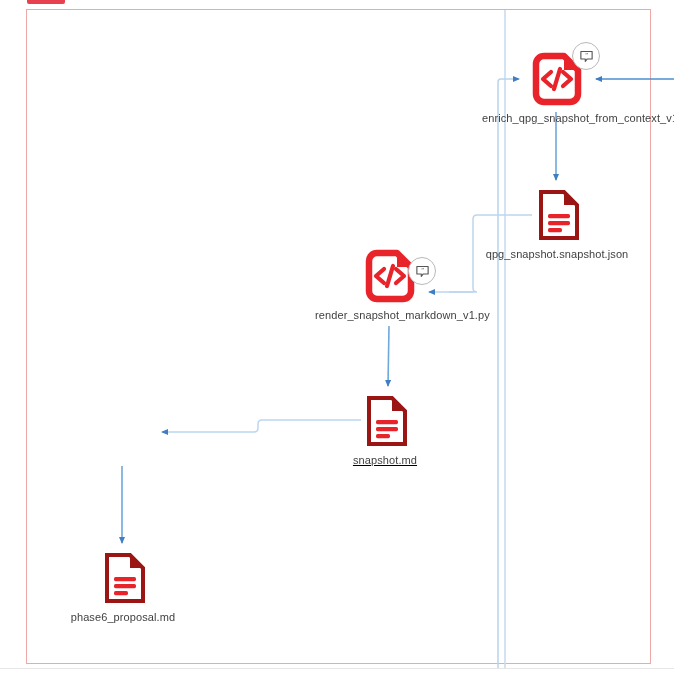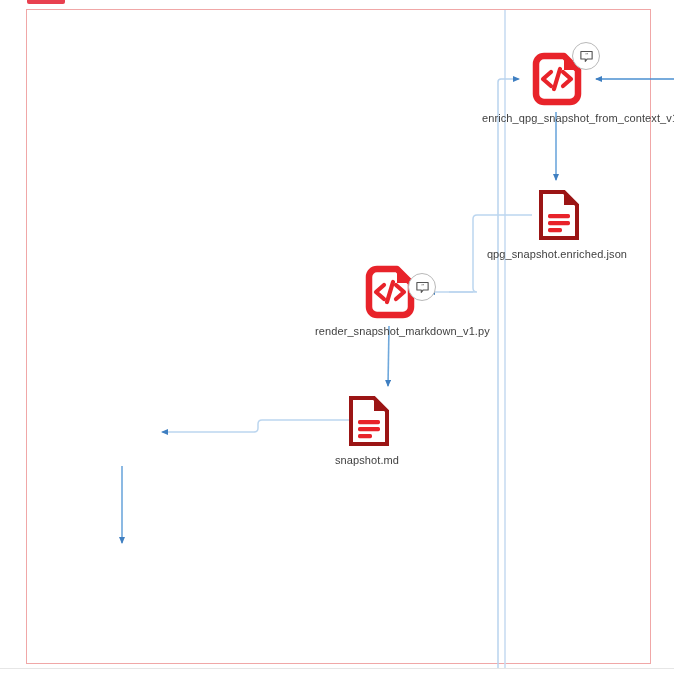--- a/index.html
+++ b/index.html
@@ -176,56 +176,68 @@
     <div class="node" style="left:530px; top:174px;">
       <div class="node-glyph">
         <svg width="62" height="62" viewBox="0 0 62 62" class="glyph-doc">
           <path d="M15 8 h23 l13 13 v33 h-36 z" fill="#ffffff" stroke="#9b1515" stroke-width="4" stroke-linejoin="miter"></path>
           <path d="M38 8 l13 13 h-13 z" fill="#9b1515"></path>
           <rect x="22" y="30" width="22" height="4.2" rx="1.6" fill="#e8232a"></rect>
           <rect x="22" y="37" width="22" height="4.2" rx="1.6" fill="#e8232a"></rect>
           <rect x="22" y="44" width="14" height="4.2" rx="1.6" fill="#e8232a"></rect>
         </svg>
       </div>
-      <div class="node-label">qpg_snapshot.enriched.json</div>
-    </div>
-
-    <div class="node" style="left:363px; top:251px;">
+      <div class="node-label">qpg_snapshot.snapshot.json</div>
+    </div>
+
+    <div class="node" style="left:363px; top:235px;">
       <div class="node-glyph">
         <svg width="62" height="62" viewBox="0 0 62 62" class="glyph-code">
           <path d="M10 16 a8 8 0 0 1 8-8 h20 l14 14 v24 a8 8 0 0 1 -8 8 h-26 a8 8 0 0 1 -8 -8 z" fill="#ffffff" stroke="#e8232a" stroke-width="6.5" stroke-linejoin="round"></path>
           <path d="M38 8 l14 14 h-14 z" fill="#e8232a"></path>
           <path d="M25 24 L17 31 L25 38" fill="none" stroke="#e8232a" stroke-width="4.2" stroke-linecap="round" stroke-linejoin="round"></path>
           <path d="M37 24 L45 31 L37 38" fill="none" stroke="#e8232a" stroke-width="4.2" stroke-linecap="round" stroke-linejoin="round"></path>
           <path d="M34 21 L28 41" fill="none" stroke="#e8232a" stroke-width="4.2" stroke-linecap="round"></path>
         </svg>
         <div class="node-badge" style="left:49px; top:12px;">
           <svg width="15" height="15" viewBox="0 0 16 16">
             <path d="M2 2.6 h12 v8 h-5.2 l-2.1 2.6 v-2.6 h-4.7 z" fill="#ffffff" stroke="#555555" stroke-width="1.2" stroke-linejoin="round"></path>
             <text x="8" y="8.6" font-size="6.6" fill="#444444" text-anchor="middle" font-family="Liberation Serif, serif">”</text>
           </svg>
         </div>
       </div>
       <div class="node-label">render_snapshot_markdown_v1.py</div>
     </div>
 
-    <div class="node" style="left:340px; top:380px;">
+    <div class="node" style="left:358px; top:380px;text-decoration:underline;">
       <div class="node-glyph">
         <svg width="62" height="62" viewBox="0 0 62 62" class="glyph-doc">
           <path d="M15 8 h23 l13 13 v33 h-36 z" fill="#ffffff" stroke="#9b1515" stroke-width="4" stroke-linejoin="miter"></path>
           <path d="M38 8 l13 13 h-13 z" fill="#9b1515"></path>
           <rect x="22" y="30" width="22" height="4.2" rx="1.6" fill="#e8232a"></rect>
           <rect x="22" y="37" width="22" height="4.2" rx="1.6" fill="#e8232a"></rect>
           <rect x="22" y="44" width="14" height="4.2" rx="1.6" fill="#e8232a"></rect>
         </svg>
       </div>
       <div class="node-label">snapshot.md</div>
     </div>
 
 
+    <div class="node" style="left:96px; top:537px;">
+      <div class="node-glyph">
+        <svg width="62" height="62" viewBox="0 0 62 62" class="glyph-doc">
+          <path d="M15 8 h23 l13 13 v33 h-36 z" fill="#ffffff" stroke="#9b1515" stroke-width="4" stroke-linejoin="miter"></path>
+          <path d="M38 8 l13 13 h-13 z" fill="#9b1515"></path>
+          <rect x="22" y="30" width="22" height="4.2" rx="1.6" fill="#e8232a"></rect>
+          <rect x="22" y="37" width="22" height="4.2" rx="1.6" fill="#e8232a"></rect>
+          <rect x="22" y="44" width="14" height="4.2" rx="1.6" fill="#e8232a"></rect>
+        </svg>
+      </div>
+      <div class="node-label">phase6_proposal.md</div>
+    </div>
 
   </div>
 
   <div id="hscrollbar-track">
     
   </div>
 
 </div>
 
 </body></html>

